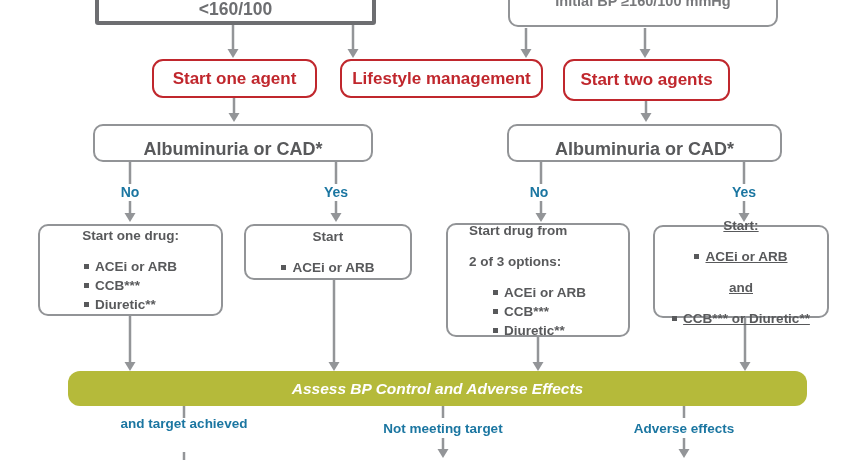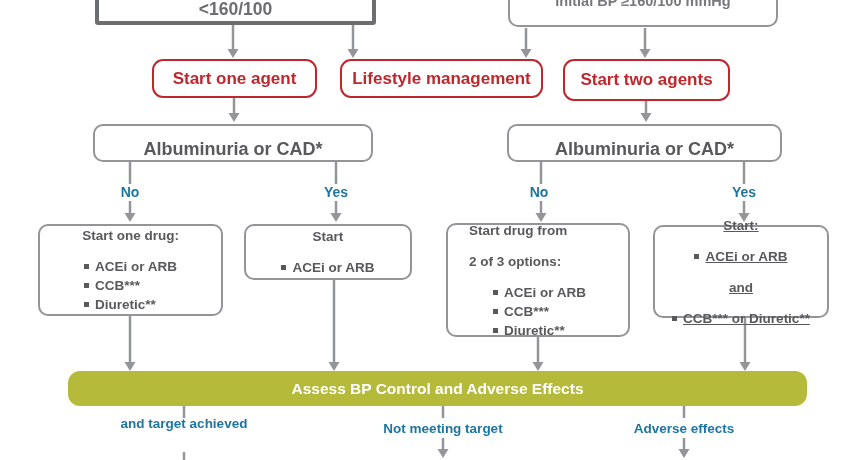--- a/index.html
+++ b/index.html
@@ -41,21 +41,21 @@
 
   .drug-items { display: inline-block; text-align: left; }
   .item { display: flex; align-items: center; }
   .item-center { justify-content: center; }
   .bullet { width: 5px; height: 5px; background: #58595b; display: inline-block;
             margin-right: 6px; flex: 0 0 auto; }
   .indent { margin-left: 24px; }
 
   .bar { position: absolute; left: 68px; top: 371px; width: 739px; height: 35px;
          background: #b5ba3a; border-radius: 12px; color: #ffffff;
-         font-size: 15.5px; display: flex; align-items: center; justify-content: center; }
+         font-size: 15.5px; display: flex; align-items: center; justify-content: center; font-style: italic; }
 
   .outcome { position: absolute; transform: translateX(-50%); color: #1b76a1;
              font-size: 13.5px; text-align: center; line-height: 17px; }
   .outcome-left  { left: 184px; top: 415px; }
   .outcome-mid   { left: 443px; top: 420px; }
   .outcome-right { left: 684px; top: 420px; }
 
   svg.connectors { position: absolute; left: 0; top: 0; pointer-events: none; }
 </style>
 </head>

